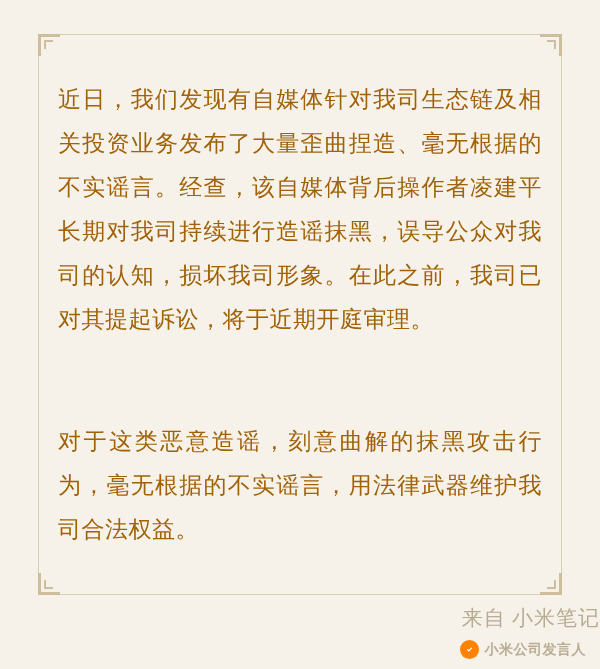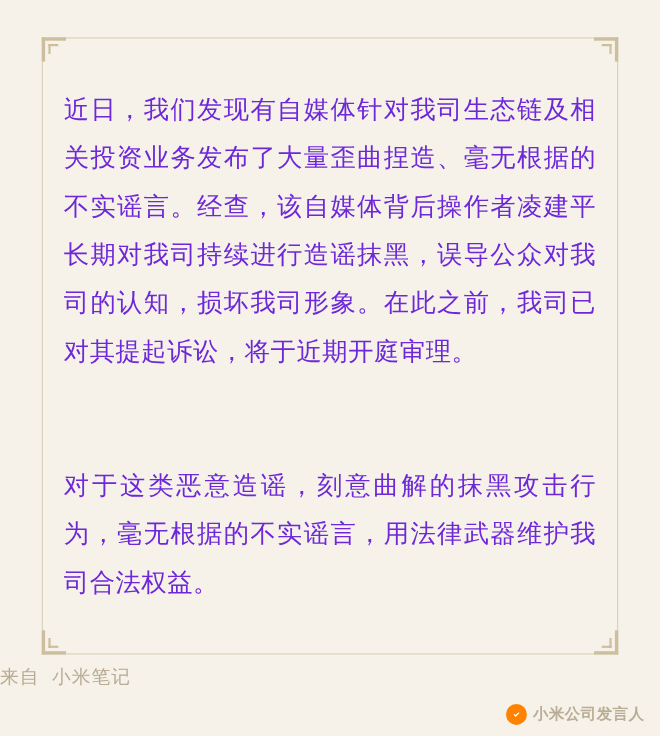--- a/index.html
+++ b/index.html
@@ -71,39 +71,39 @@
 
   .body-text {
     position: absolute;
     left: 58px;
     top: 78px;
     width: 484px;
   }
   .para {
     font-size: 23px;
     line-height: 44px;
-    color: #6d28d9;
+    color: #a16207;
     letter-spacing: 0.5px;
     text-align: justify;
     margin: 0;
     font-family: "Liberation Serif", "DejaVu Serif", serif;
   }
   .para + .para {
     margin-top: 78px;
   }
   .source {
     position: absolute;
     left: 0;
     right: 0;
     top: 604px;
-    text-align: left;
-    font-size: 17px;
+    text-align: right;
+    font-size: 21px;
     color: #b7ab92;
     letter-spacing: 1px;
-    font-family: Liberation Mono, monospace;
+    font-family: Liberation Serif, serif;
   }
   .account-bar {
     position: absolute;
     right: 14px;
     bottom: 10px;
     display: flex;
     align-items: center;
     gap: 6px;
     font-weight: bold;
   }

